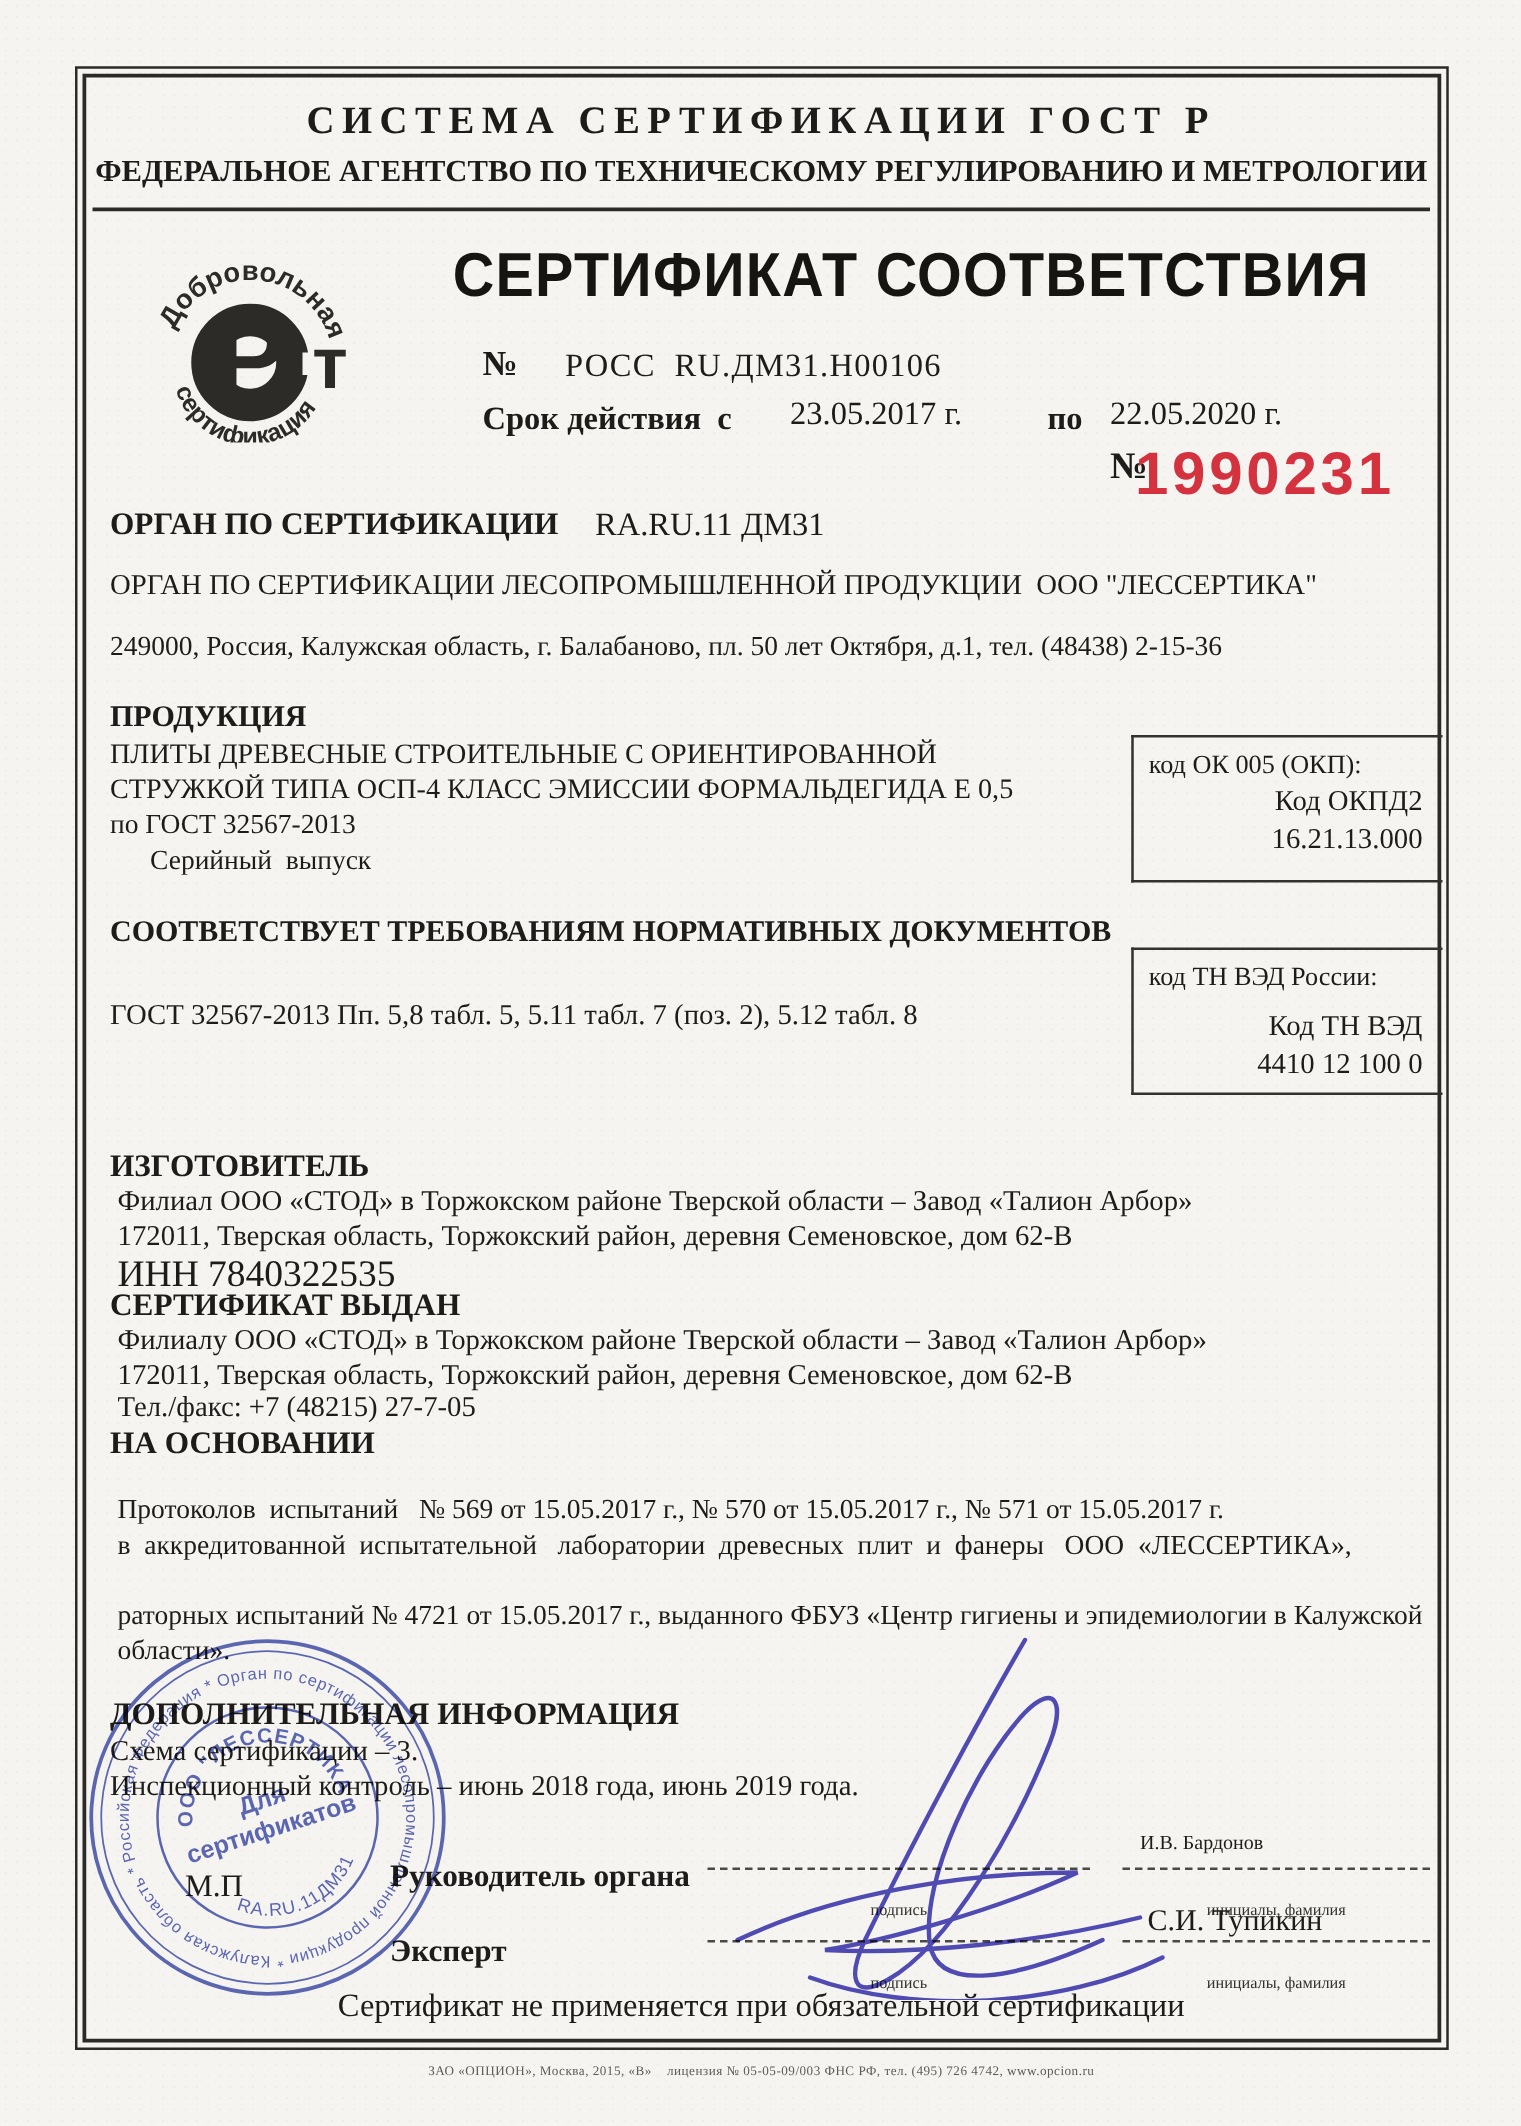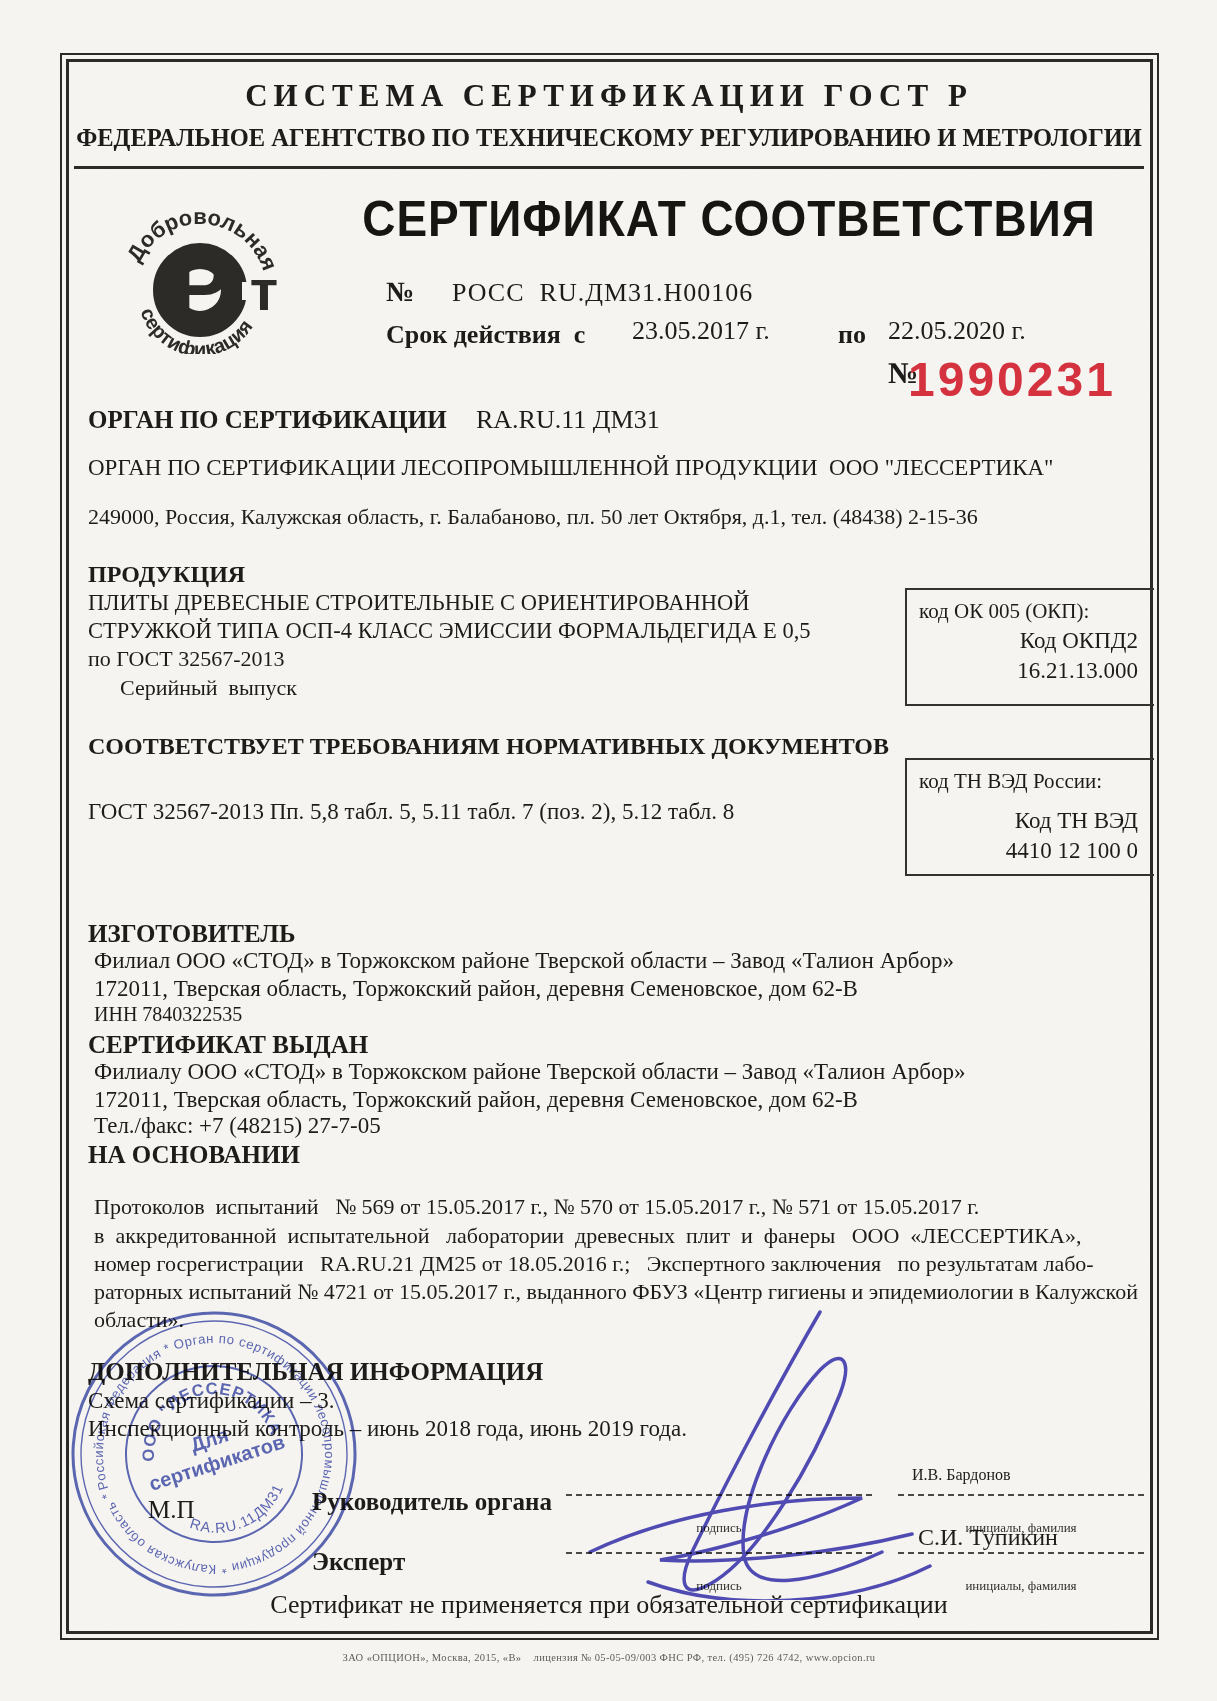--- a/index.html
+++ b/index.html
@@ -100,31 +100,30 @@
 
   <div class="code-box" style="left:905px;top:758px;width:247px;height:114px;">
     <div class="cb1">код ТН ВЭД России:</div>
     <div class="cb2" style="margin-top:14px;padding-left:48px;">Код ТН ВЭД</div>
     <div class="cb2">4410 12 100 0</div>
   </div>
 
   <div class="abs b" style="left:88px;top:920px;font-size:25px;">ИЗГОТОВИТЕЛЬ</div>
   <div class="abs" style="left:94px;top:948px;font-size:23px;">Филиал ООО «СТОД» в Торжокском районе Тверской области – Завод «Талион Арбор»</div>
   <div class="abs" style="left:94px;top:976px;font-size:23px;">172011, Тверская область, Торжокский район, деревня Семеновское, дом 62-В</div>
-  <div class="abs" style="left:94px;top:1003px;font-size:20px;">ИНН 7840322535</div>
+  <div class="abs" style="left:94px;top:1003px;font-size:30px;">ИНН 7840322535</div>
 
   <div class="abs b" style="left:88px;top:1031px;font-size:25px;">СЕРТИФИКАТ ВЫДАН</div>
   <div class="abs" style="left:94px;top:1059px;font-size:23px;">Филиалу ООО «СТОД» в Торжокском районе Тверской области – Завод «Талион Арбор»</div>
   <div class="abs" style="left:94px;top:1087px;font-size:23px;">172011, Тверская область, Торжокский район, деревня Семеновское, дом 62-В</div>
   <div class="abs" style="left:94px;top:1113px;font-size:23px;">Тел./факс: +7 (48215) 27-7-05</div>
 
   <div class="abs b" style="left:88px;top:1141px;font-size:25px;">НА ОСНОВАНИИ</div>
   <div class="abs" style="left:94px;top:1194px;font-size:22px;">Протоколов  испытаний   № 569 от 15.05.2017 г., № 570 от 15.05.2017 г., № 571 от 15.05.2017 г.</div>
   <div class="abs" style="left:94px;top:1223px;font-size:22px;">в  аккредитованной  испытательной   лаборатории  древесных  плит  и  фанеры   ООО  «ЛЕССЕРТИКА»,</div>
-  <div class="abs" style="left:94px;top:1251px;font-size:22px;">номер госрегистрации   RA.RU.21 ДМ25 от 18.05.2016 г.;   Экспертного заключения   по результатам лабо-</div>
   <div class="abs" style="left:94px;top:1279px;font-size:22px;text-align:center;">раторных испытаний № 4721 от 15.05.2017 г., выданного ФБУЗ «Центр гигиены и эпидемиологии в Калужской</div>
   <div class="abs" style="left:94px;top:1307px;font-size:22px;">области».</div>
 
   <div class="abs b" style="left:88px;top:1358px;font-size:25px;">ДОПОЛНИТЕЛЬНАЯ ИНФОРМАЦИЯ</div>
   <div class="abs" style="left:88px;top:1388px;font-size:23px;">Схема сертификации – 3.</div>
   <div class="abs" style="left:88px;top:1416px;font-size:23px;">Инспекционный контроль – июнь 2018 года, июнь 2019 года.</div>
 
   <div class="abs" style="left:148px;top:1496px;font-size:25px;">М.П</div>
 
   <div class="abs b" style="left:312px;top:1488px;font-size:25px;">Руководитель органа</div>

